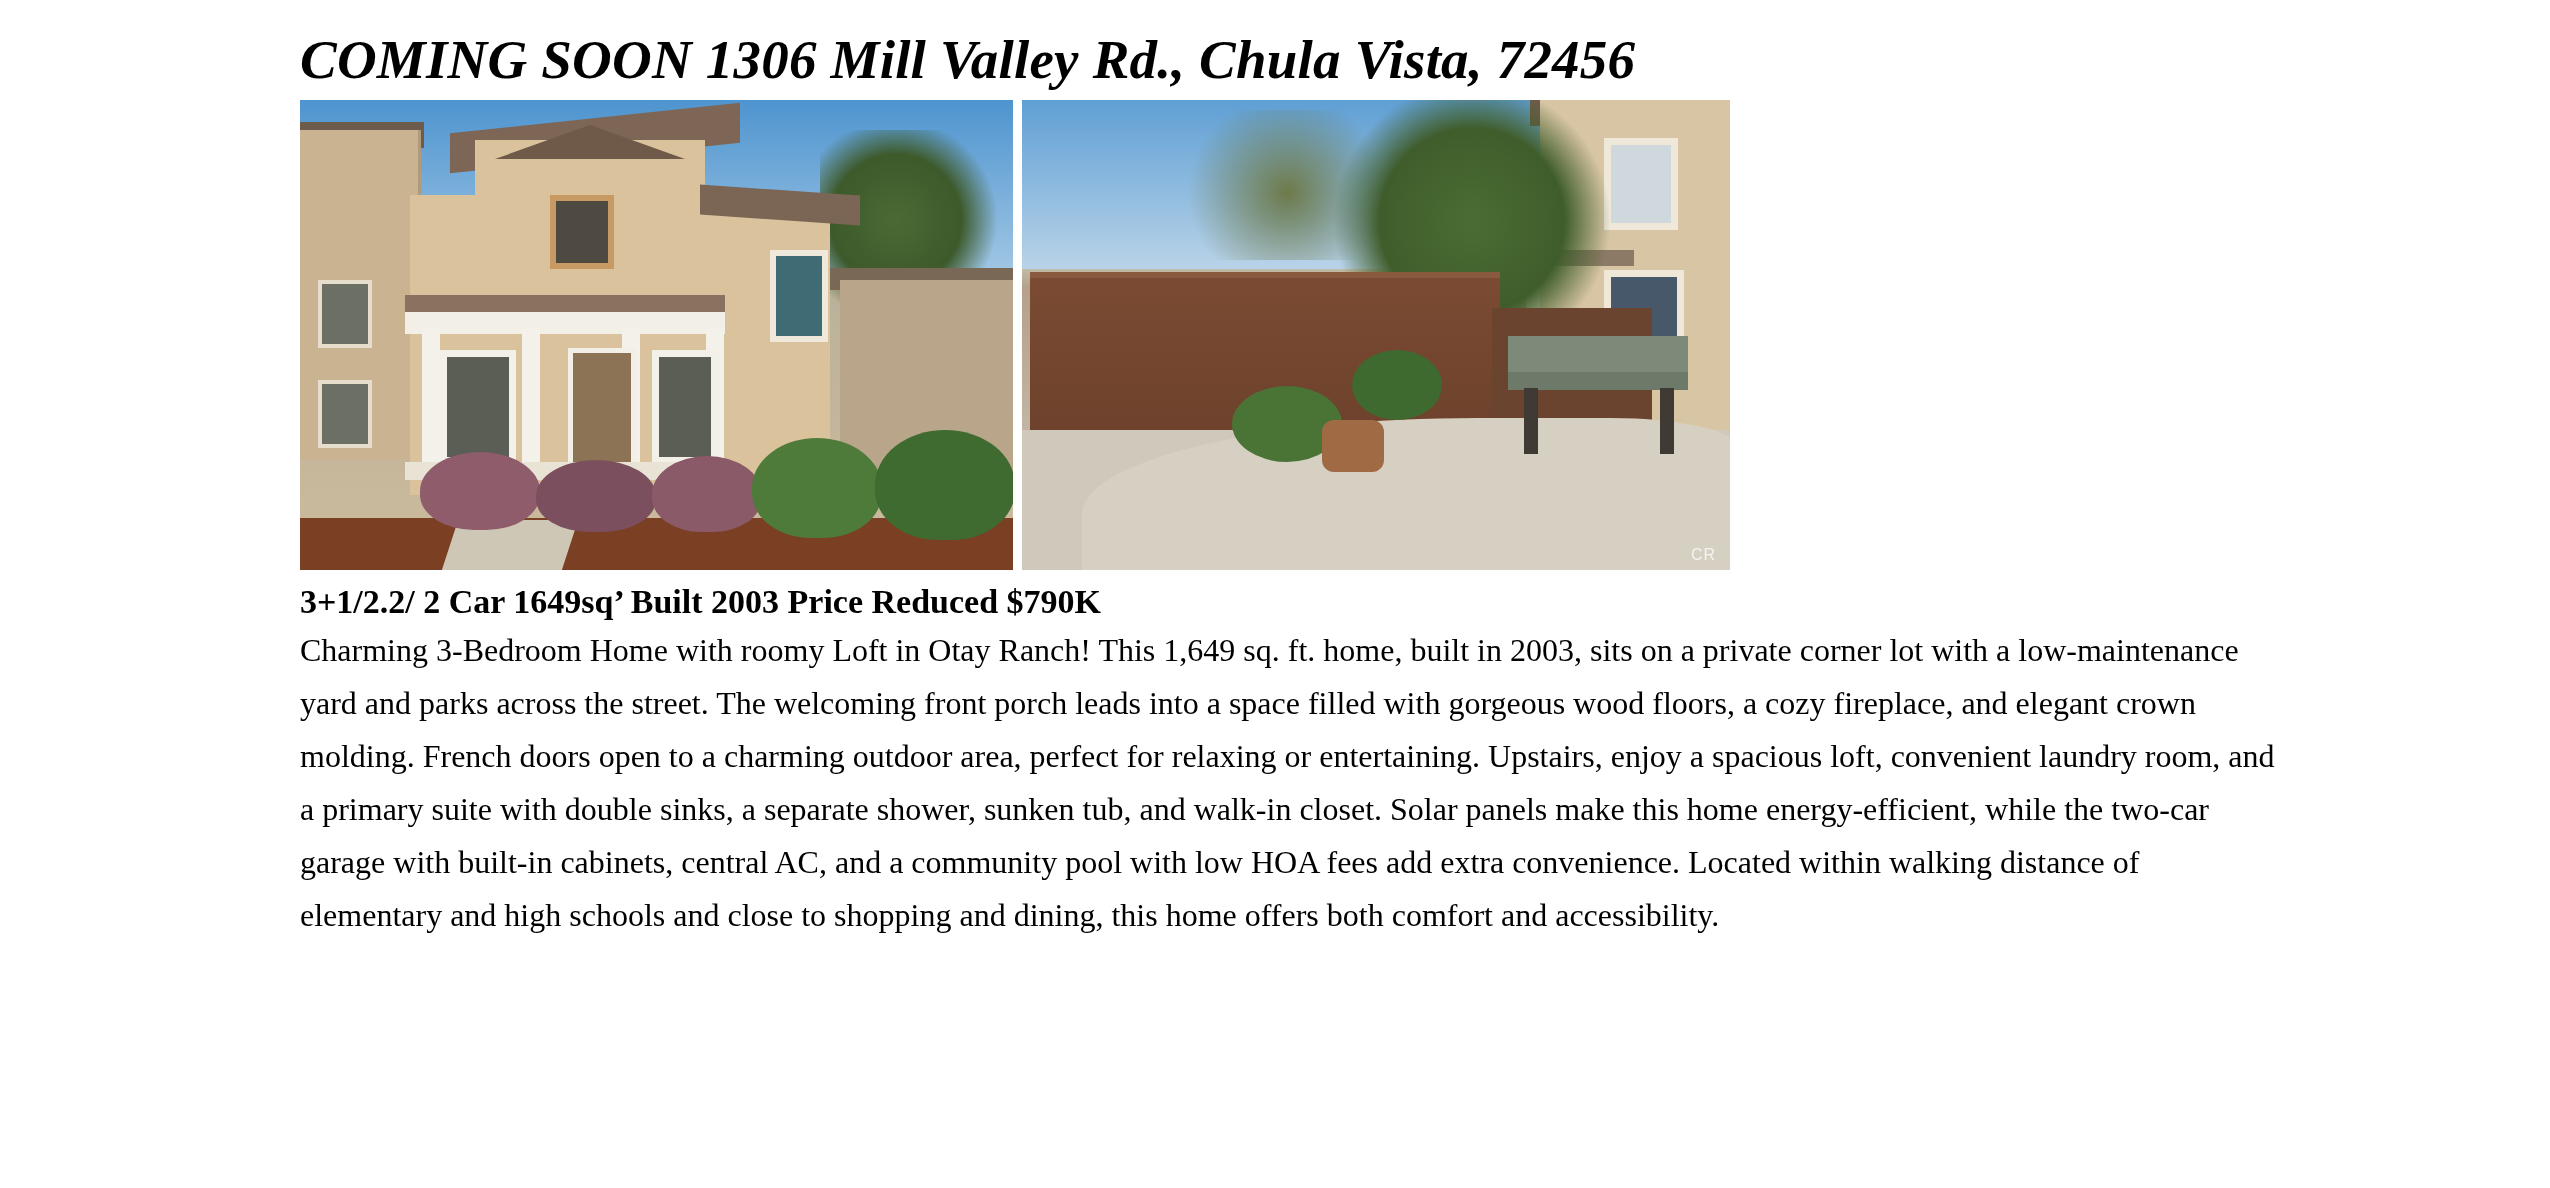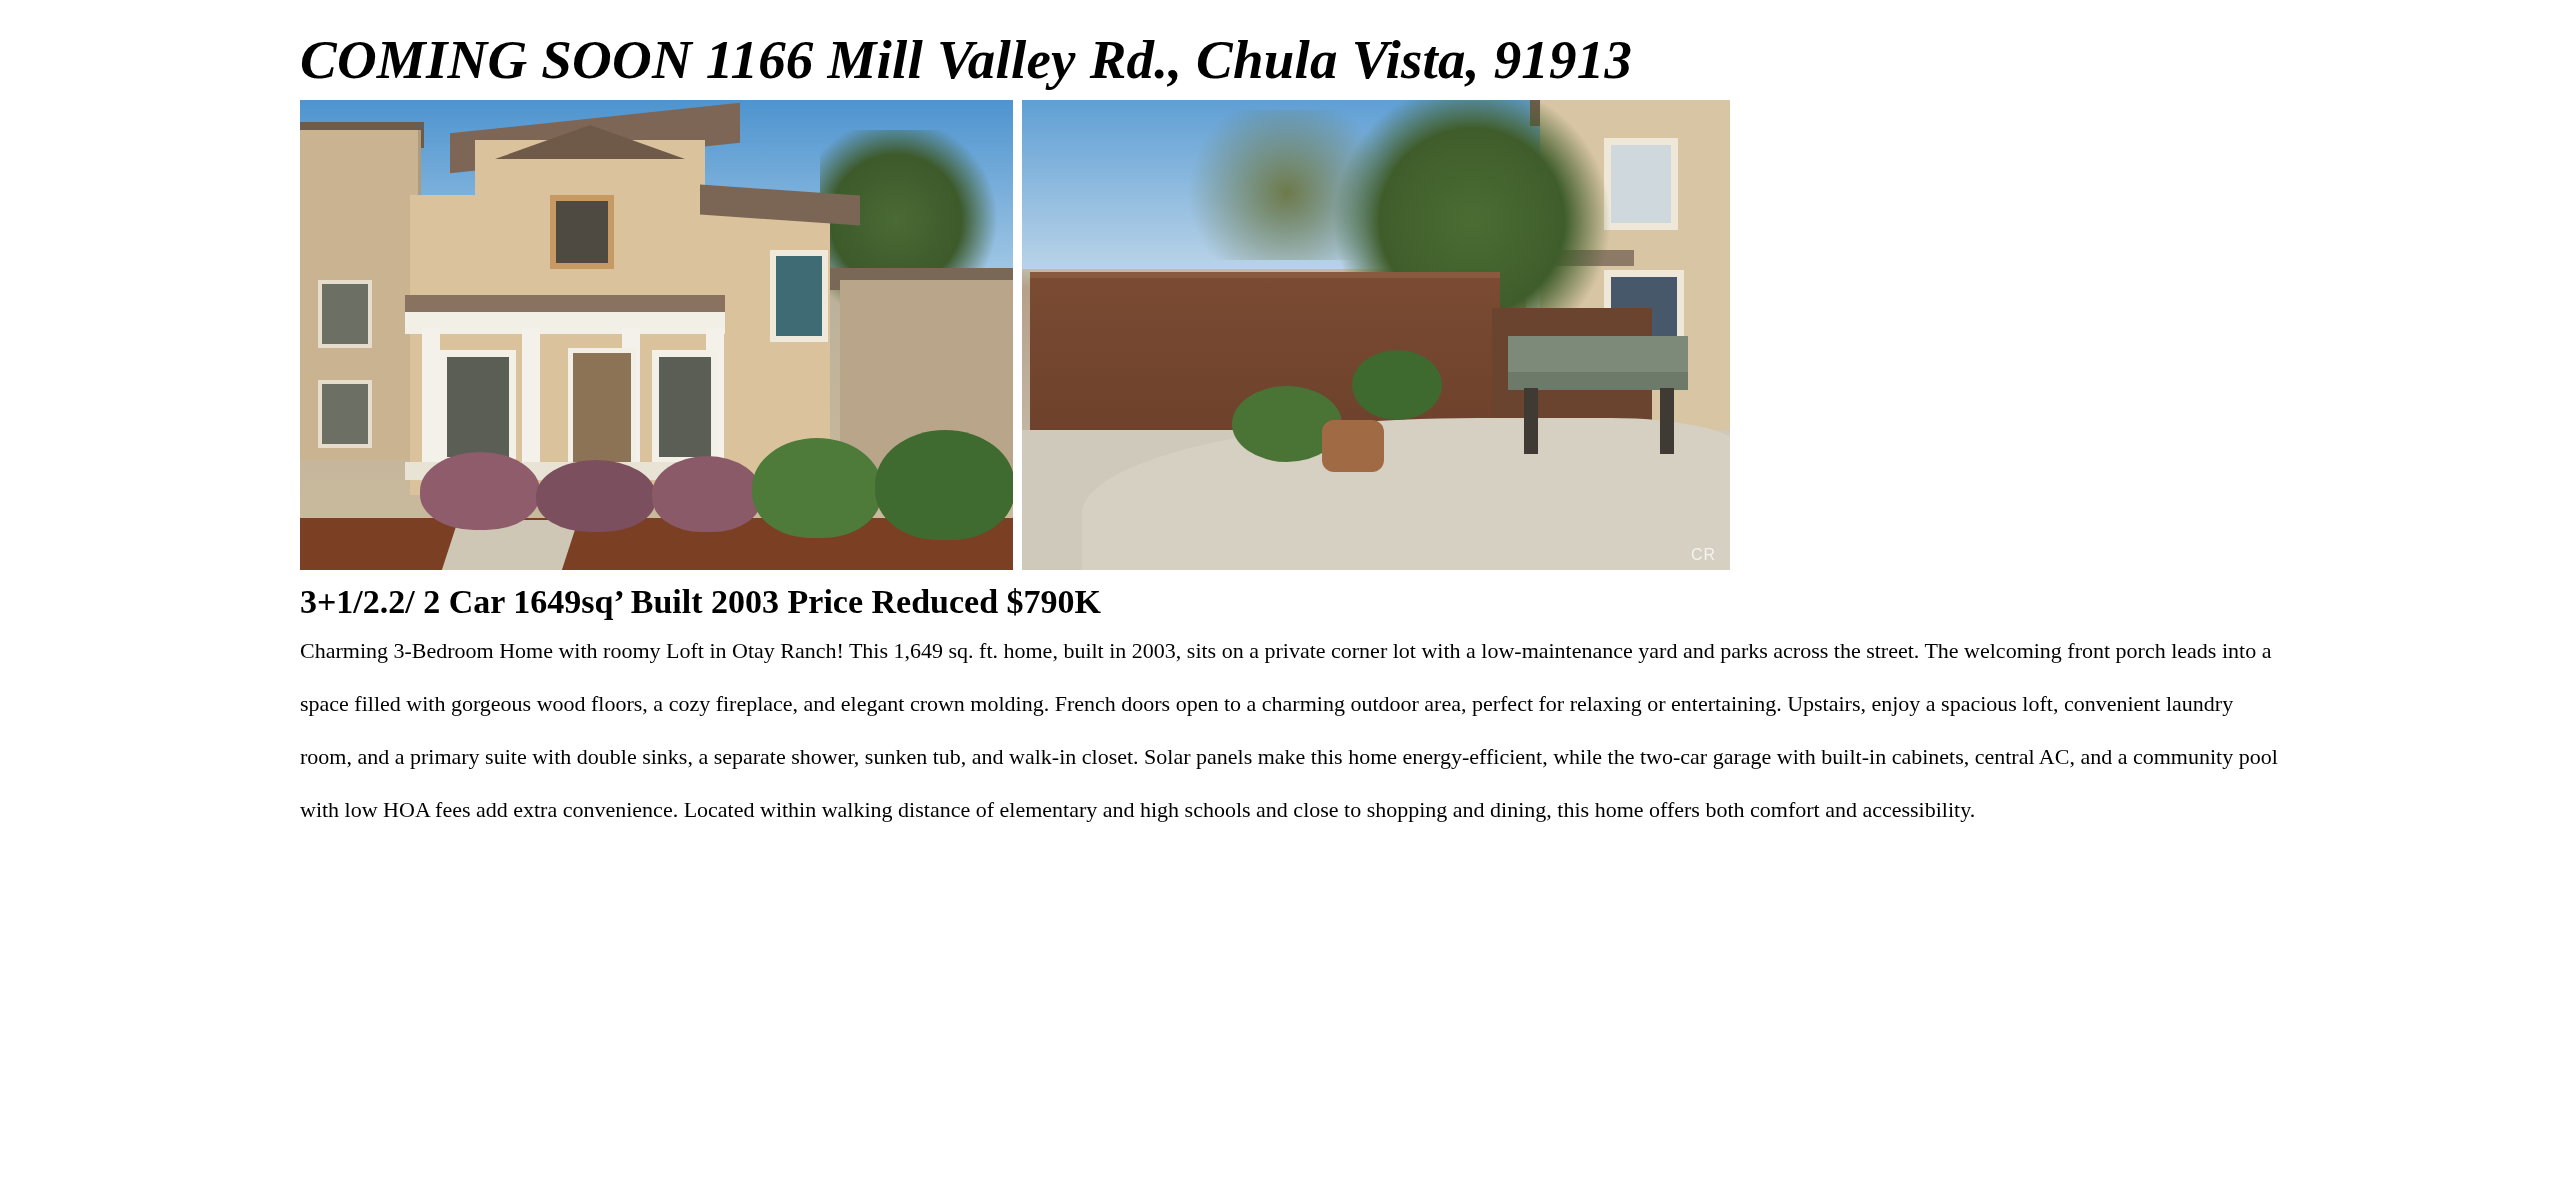--- a/index.html
+++ b/index.html
@@ -119,34 +119,34 @@
   .y-bench-leg2 { position:absolute; right:192px; top:288px; width:14px; height:66px; background:#3f3a33; }
   .y-watermark { position:absolute; right:14px; bottom:6px; font-family:"Liberation Sans", sans-serif; font-size:16px; color:rgba(255,255,255,0.75); letter-spacing:1px; }
 
   .specs {
     font-weight: bold;
     font-size: 34px;
     line-height: 44px;
     margin: 10px 0 0 0;
   }
   .body-text {
-    font-size: 22px;
+    font-size: 32px;
     line-height: 53px;
     width: 1985px;
     margin: 0;
     text-align: left;
   }
 </style>
 </head>
 <body>
 
 <div class="page">
   <div class="content">
 
-    <h1 class="headline">COMING SOON 1166 Mill Valley Rd., Chula Vista, 91913</h1>
+    <h1 class="headline">COMING SOON 1306 Mill Valley Rd., Chula Vista, 72456</h1>
 
     <div class="photo-row">
 
       <div class="photo photo-front">
         <div class="sky"></div>
         <div class="tree"></div>
         <div class="neighbor-left-roof"></div>
         <div class="neighbor-left">
           <div class="neighbor-left-win"></div>
           <div class="neighbor-left-win2"></div>

